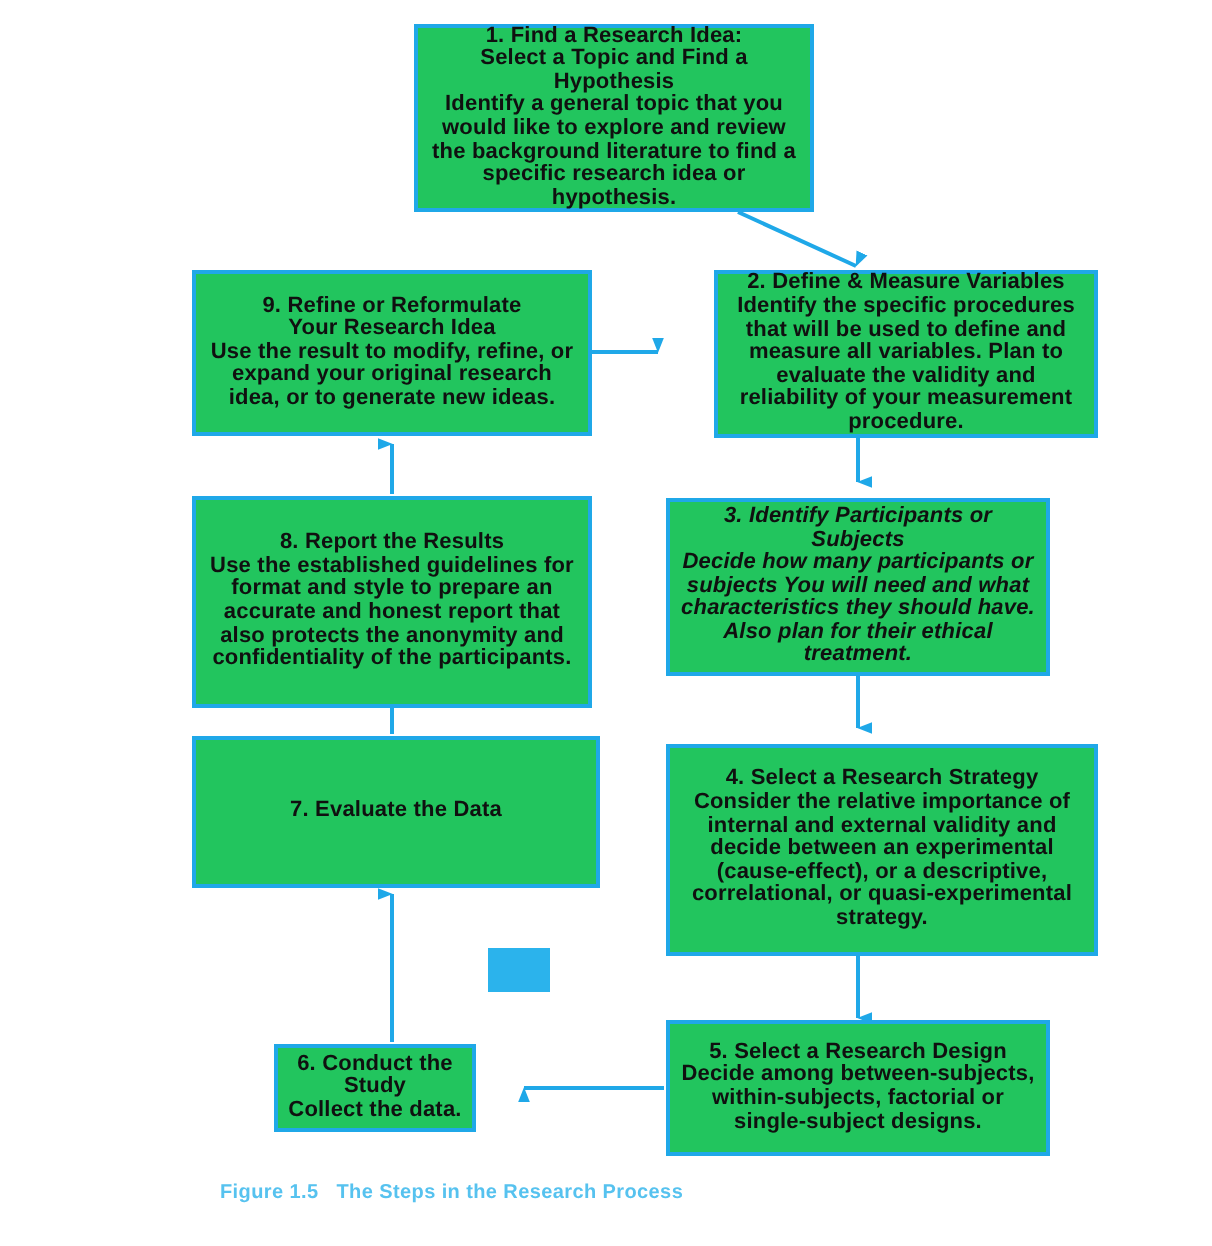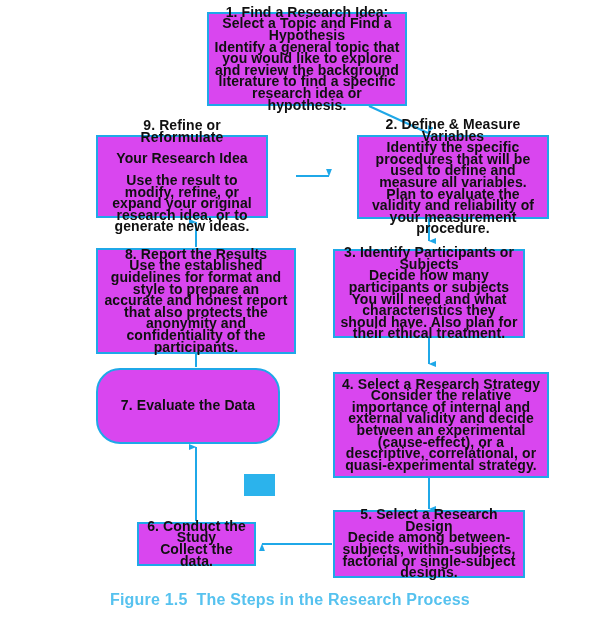--- a/index.html
+++ b/index.html
@@ -7,45 +7,45 @@
     width:606px;height:623px;
     background:#ffffff;
     font-family:"Liberation Sans", sans-serif;
     position:relative;
     overflow:hidden;
   }
   #canvas{position:absolute;left:0;top:0;width:606px;height:623px;}
   svg.links{position:absolute;left:0;top:0;width:606px;height:623px;pointer-events:none;}
   .box{
     position:absolute;
-    background:#d946ef;
+    background:#22c55e;
     border:2px solid #1fa8e8;
     box-sizing:border-box;
     display:flex;
     flex-direction:column;
     align-items:center;
     justify-content:center;
     text-align:center;
     color:#101010;
-    font-size:14px;
+    font-size:11px;
     line-height:11.6px;
     font-weight:bold;
     padding:3px 5px;
     letter-spacing:0.1px;
   }
   .box .title{font-weight:bold;display:block;}
   .box .body{font-weight:bold;display:block;}
   .swatch{
     position:absolute;
     background:#2bb3ec;
   }
   .caption{
     position:absolute;
     color:#56c2ef;
-    font-size:16px;
+    font-size:10px;
     font-weight:bold;
     letter-spacing:0.2px;
     white-space:nowrap;
   }
   .caption .cap-label{margin-right:9px;}
 </style>
 </head>
 <body>
 
 <div id="canvas">
@@ -89,50 +89,50 @@
     <span class="title">1. Find a Research Idea:</span>
     <span class="title">Select a Topic and Find a Hypothesis</span>
     <span class="body">Identify a general topic that you would like to explore and review the background literature to find a specific research idea or hypothesis.</span>
   </div>
 
   <div class="box" style="left:333px;top:135px;width:192px;height:84px;margin-left:24px;">
     <span class="title">2. Define &amp; Measure Variables</span>
     <span class="body">Identify the specific procedures that will be used to define and measure all variables. Plan to evaluate the validity and reliability of your measurement procedure.</span>
   </div>
 
-  <div class="box" style="left:333px;top:249px;width:192px;height:89px;">
+  <div class="box" style="left:333px;top:249px;width:192px;height:89px;font-style:italic;">
     <span class="title">3. Identify Participants or Subjects</span>
     <span class="body">Decide how many participants or subjects You will need and what characteristics they should have. Also plan for their ethical treatment.</span>
   </div>
 
   <div class="box" style="left:333px;top:372px;width:216px;height:106px;">
     <span class="title">4. Select a Research Strategy</span>
     <span class="body">Consider the relative importance of internal and external validity and decide between an experimental (cause-effect), or a descriptive, correlational, or quasi-experimental strategy.</span>
   </div>
 
   <div class="box" style="left:333px;top:510px;width:192px;height:68px;">
     <span class="title">5. Select a Research Design</span>
     <span class="body">Decide among between-subjects, within-subjects, factorial or single-subject designs.</span>
   </div>
 
-  <div class="box" style="left:137px;top:522px;width:119px;height:44px;">
+  <div class="box" style="left:137px;top:522px;width:101px;height:44px;">
     <span class="title">6. Conduct the Study</span>
     <span class="body">Collect the data.</span>
   </div>
 
-  <div class="box" style="left:96px;top:368px;width:184px;height:76px;border-radius:24px;">
+  <div class="box" style="left:96px;top:368px;width:204px;height:76px;">
     <span class="title">7. Evaluate the Data</span>
   </div>
 
   <div class="box" style="left:96px;top:248px;width:200px;height:106px;">
     <span class="title">8. Report the Results</span>
     <span class="body">Use the established guidelines for format and style to prepare an accurate and honest report that also protects the anonymity and confidentiality of the participants.</span>
   </div>
 
-  <div class="box" style="left:96px;top:135px;width:172px;height:83px;gap:10px;">
+  <div class="box" style="left:96px;top:135px;width:200px;height:83px;">
     <span class="title">9. Refine or Reformulate</span>
     <span class="title">Your Research Idea</span>
     <span class="body">Use the result to modify, refine, or expand your original research idea, or to generate new ideas.</span>
   </div>
 
   <div class="swatch" style="left:244px;top:474px;width:31px;height:22px;"></div>
 
   <div class="caption" style="left:110px;top:591px;">
     <span class="cap-label">Figure 1.5</span><span>The Steps in the Research Process</span>
   </div>

